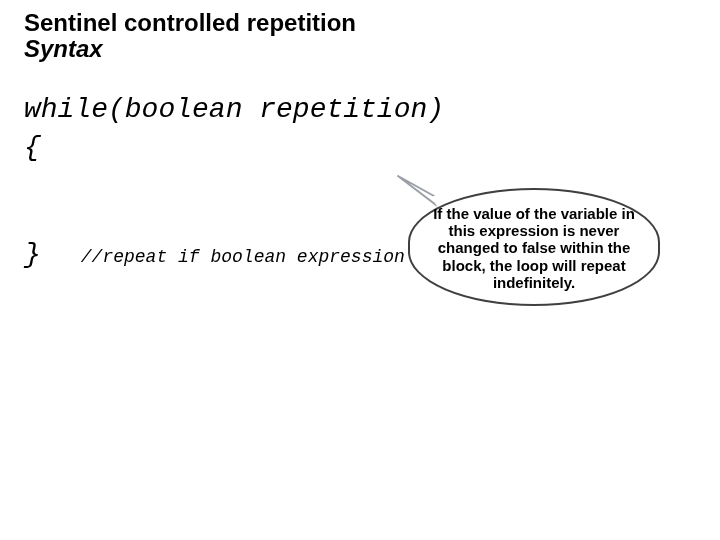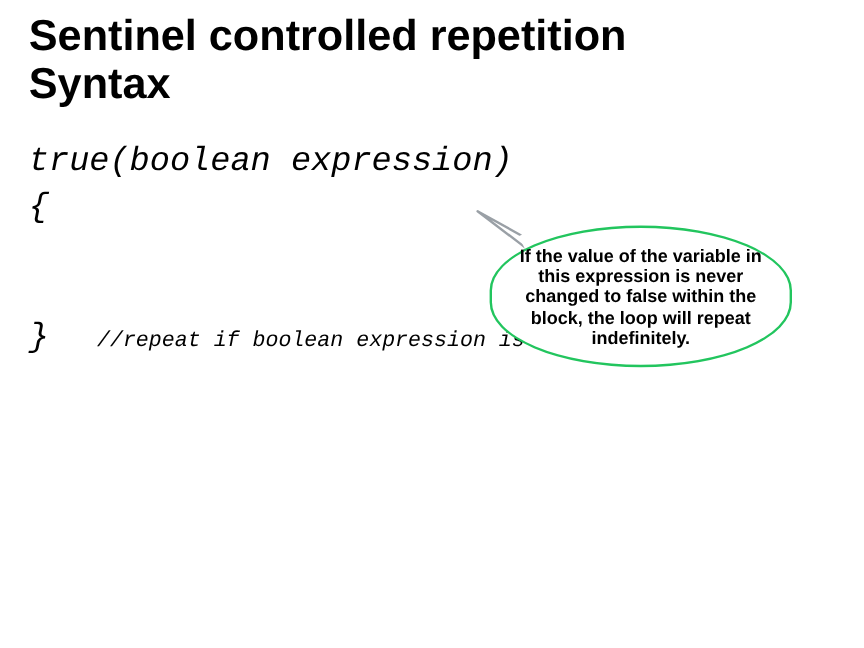--- a/index.html
+++ b/index.html
@@ -13,29 +13,30 @@
     position: relative;
   }
   .slide {
     position: relative;
     width: 720px;
     height: 540px;
     box-sizing: border-box;
     padding: 10px 24px;
   }
   .title {
-    font-size: 36px;
+    font-size: 24px;
     font-weight: bold;
     color: #000;
     line-height: 1.1;
   }
   .title .line1, .title .line2 {
     display: block;
   }
   .title .line2 {
+    font-style: italic;
   }
   .codeblock {
     margin-top: 28px;
     font-family: "Courier New", Courier, monospace;
     font-size: 28px;
     font-style: italic;
     color: #000;
     line-height: 1.35;
   }
   .codeblock .row {
@@ -58,21 +59,21 @@
     margin-left: 40px;
   }
 
   
   .callout {
     position: absolute;
     left: 408px;
     top: 188px;
     width: 252px;
     height: 118px;
-    border: 2px solid #22c55e;
+    border: 2px solid #404040;
     border-radius: 60% / 55%;
     background: #ffffff;
     box-sizing: border-box;
     padding: 12px 14px 10px 14px;
     display: flex;
     align-items: center;
     justify-content: center;
     text-align: center;
     font-size: 15px;
     font-weight: bold;
@@ -98,21 +99,21 @@
 <body>
 
 <div class="slide">
 
   <div class="title">
     <span class="line1">Sentinel controlled  repetition</span>
     <span class="line2">Syntax</span>
   </div>
 
   <div class="codeblock">
-    <div class="row">true(boolean expression)</div>
+    <div class="row">while(boolean repetition)</div>
     <div class="row">{</div>
 
     <div class="final-row">
       <span class="brace">}</span>
       <span class="comment">//repeat if boolean expression is still true</span>
     </div>
   </div>
 
   <div class="callout-tail">
     <svg viewBox="0 0 48 36">

